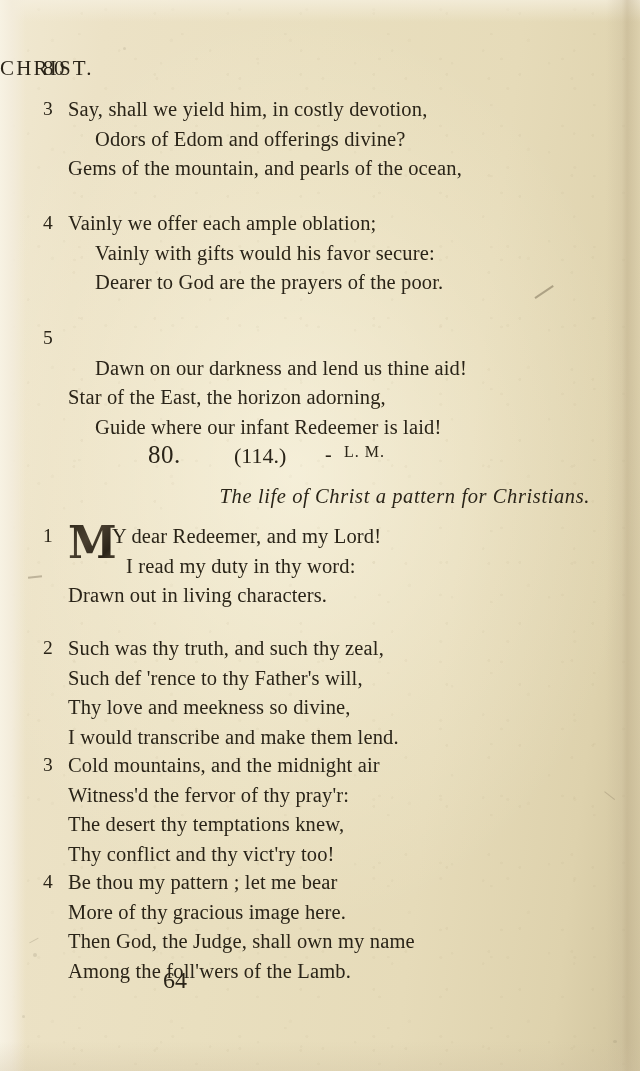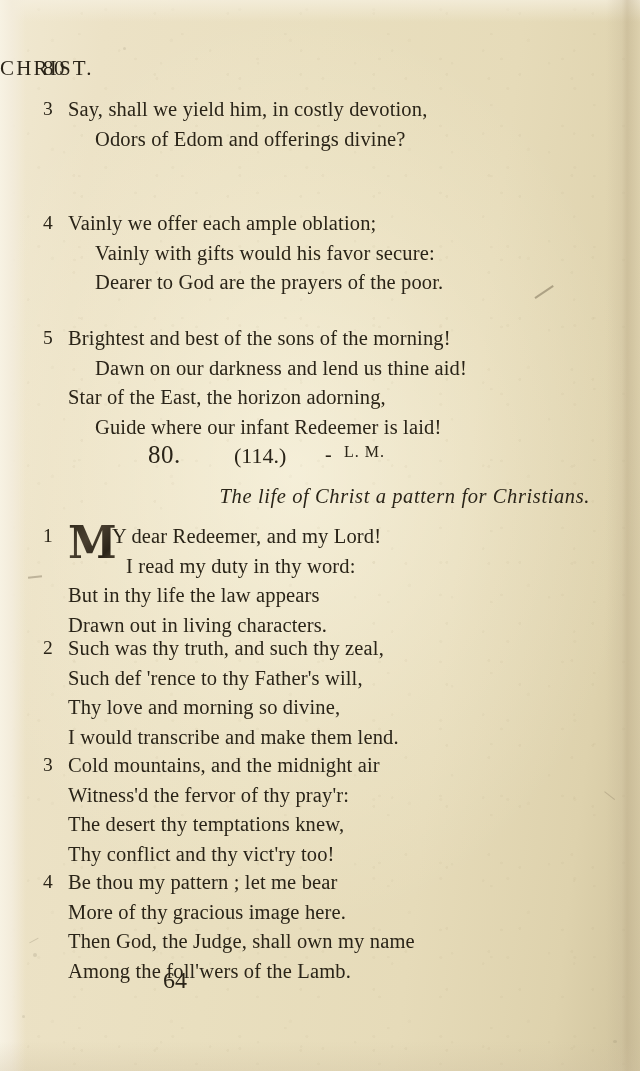--- a/index.html
+++ b/index.html
@@ -188,39 +188,41 @@
     </div>
 
     <div class="stanza" style="top:98px">
       <div class="vline">
         <span class="vnum">3</span>
         <span class="vtext">Say, shall we yield him, in costly devotion,</span>
       </div>
       <div class="vline indent">
         <span class="vtext">Odors of Edom and offerings divine?</span>
       </div>
+      <div class="vline">
+        <span class="vtext">Gems of the mountain, and pearls of the ocean,</span>
+      </div>
     </div>
 
     <div class="stanza" style="top:212px">
       <div class="vline">
         <span class="vnum">4</span>
         <span class="vtext">Vainly we offer each ample oblation;</span>
       </div>
       <div class="vline indent">
         <span class="vtext">Vainly with gifts would his favor secure:</span>
       </div>
       <div class="vline indent">
         <span class="vtext">Dearer to God are the prayers of the poor.</span>
       </div>
     </div>
 
     <div class="stanza" style="top:327px">
       <div class="vline">
         <span class="vnum">5</span>
-        <span class="vtext">Brightest and best of the sons of the morning!</span>
       </div>
       <div class="vline indent">
         <span class="vtext">Dawn on our darkness and lend us thine aid!</span>
       </div>
       <div class="vline">
         <span class="vtext">Star of the East, the horizon adorning,</span>
       </div>
       <div class="vline indent">
         <span class="vtext">Guide where our infant Redeemer is laid!</span>
       </div>
@@ -239,37 +241,34 @@
 
     <div class="stanza" style="top:525px">
       <div class="vline">
         <span class="vnum">1</span>
         <span class="vtext" style="left:112px">Y  dear  Redeemer,  and  my  Lord!</span>
       </div>
       <div class="vline">
         <span class="vtext" style="left:126px">I read my duty in thy word:</span>
       </div>
       <div class="vline">
-        <span class="vtext">But in thy life the law appears</span>
-      </div>
-      <div class="vline">
         <span class="vtext">Drawn out in living characters.</span>
       </div>
     </div>
 
     <div class="stanza" style="top:637px">
       <div class="vline">
         <span class="vnum">2</span>
         <span class="vtext">Such was thy truth, and such thy zeal,</span>
       </div>
       <div class="vline">
         <span class="vtext">Such def 'rence to thy Father's will,</span>
       </div>
       <div class="vline">
-        <span class="vtext">Thy love and morning so divine,</span>
+        <span class="vtext">Thy love and meekness so divine,</span>
       </div>
       <div class="vline">
         <span class="vtext">I would transcribe and make them lend.</span>
       </div>
     </div>
 
     <div class="stanza" style="top:754px">
       <div class="vline">
         <span class="vnum">3</span>
         <span class="vtext">Cold mountains, and the midnight air</span>

